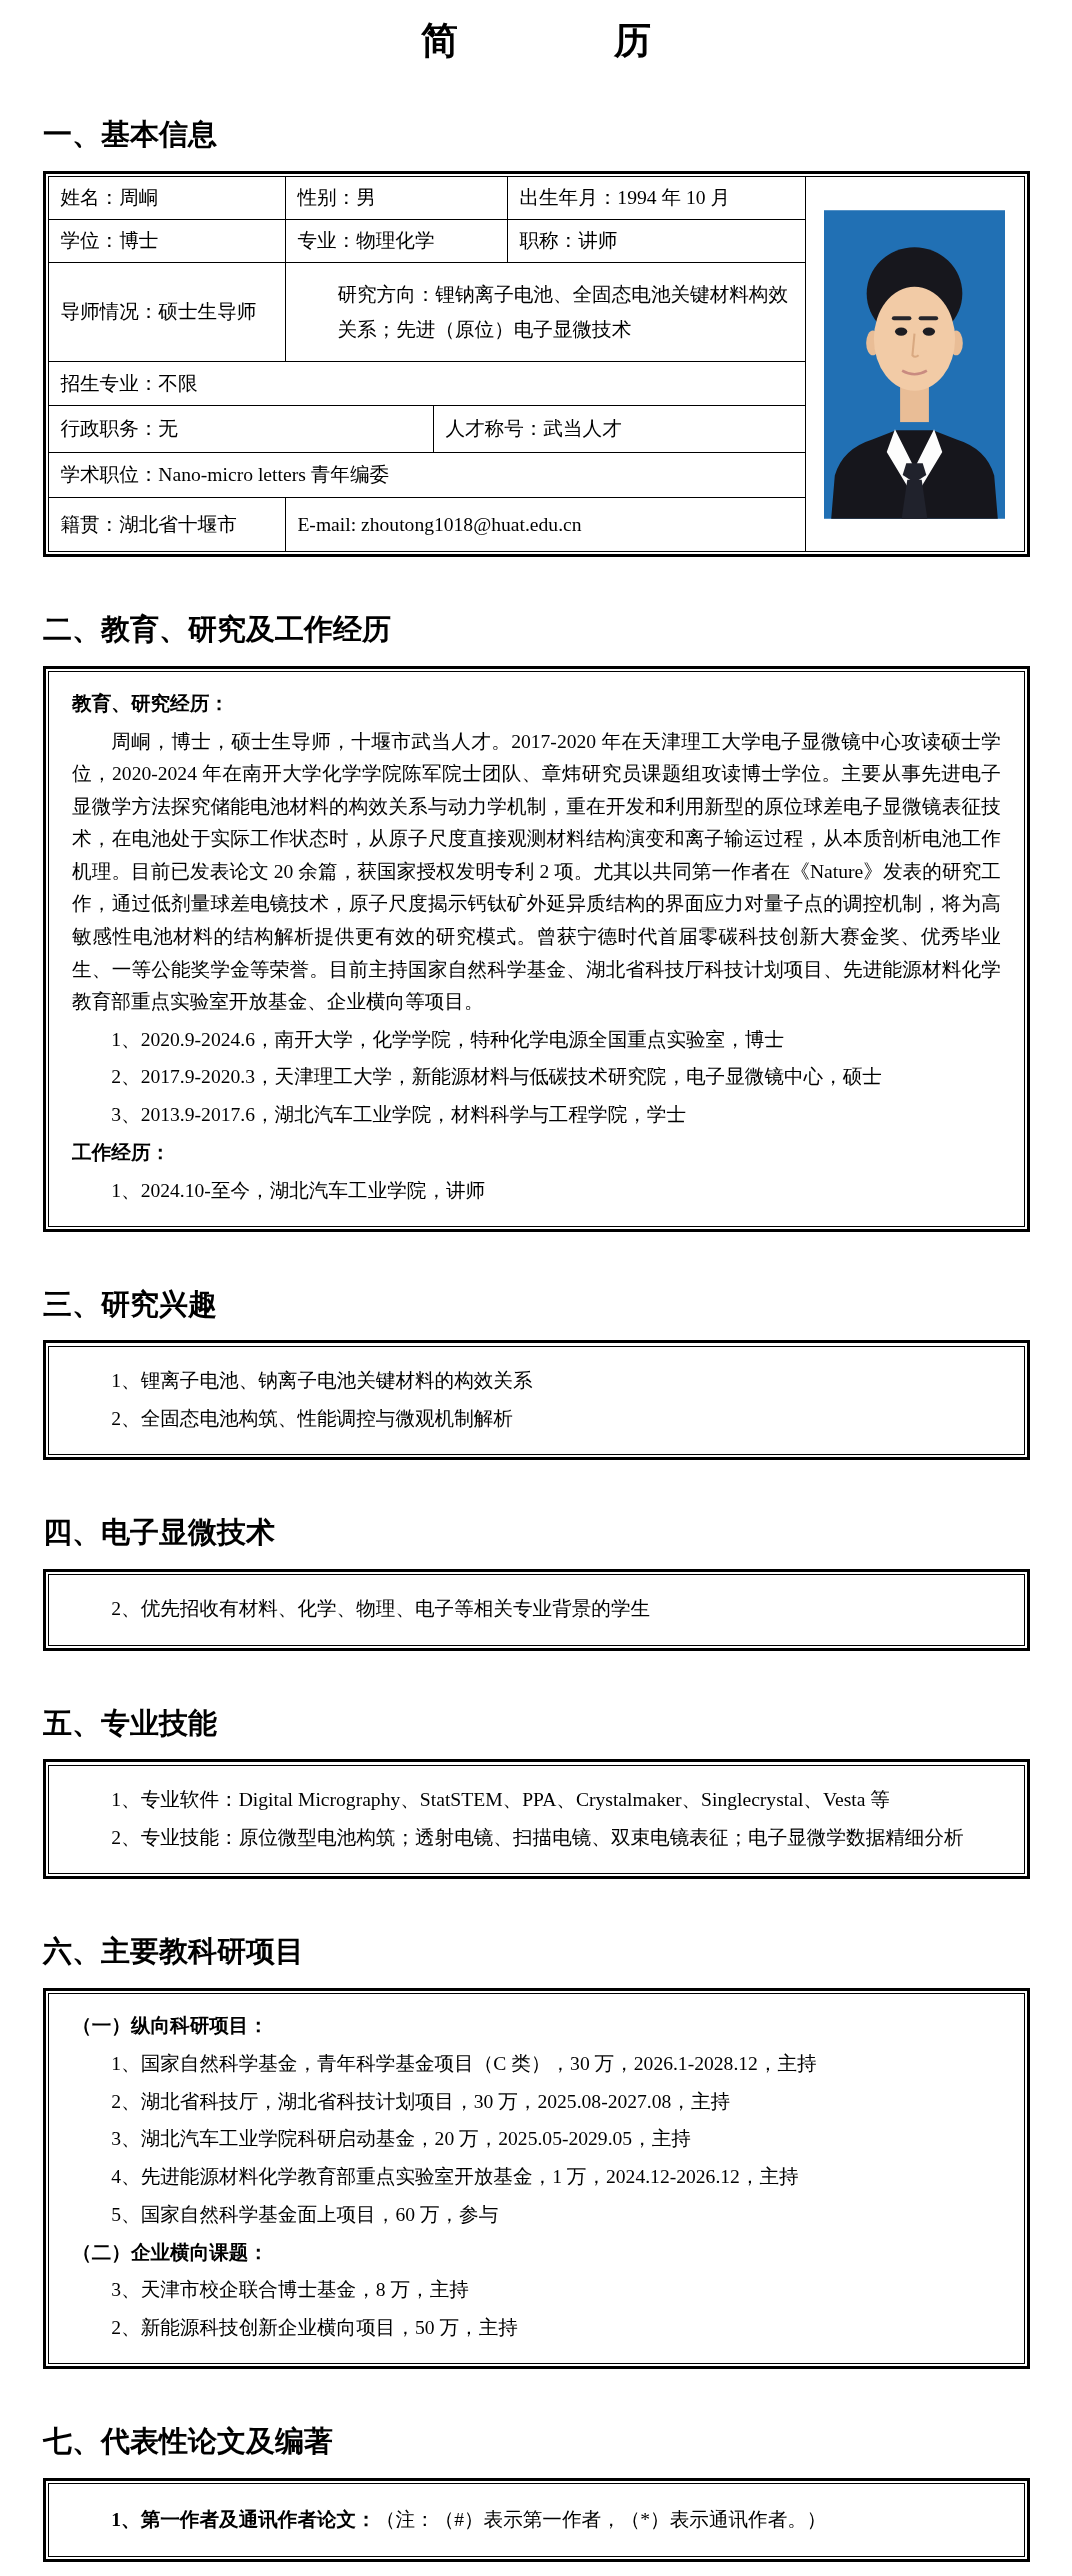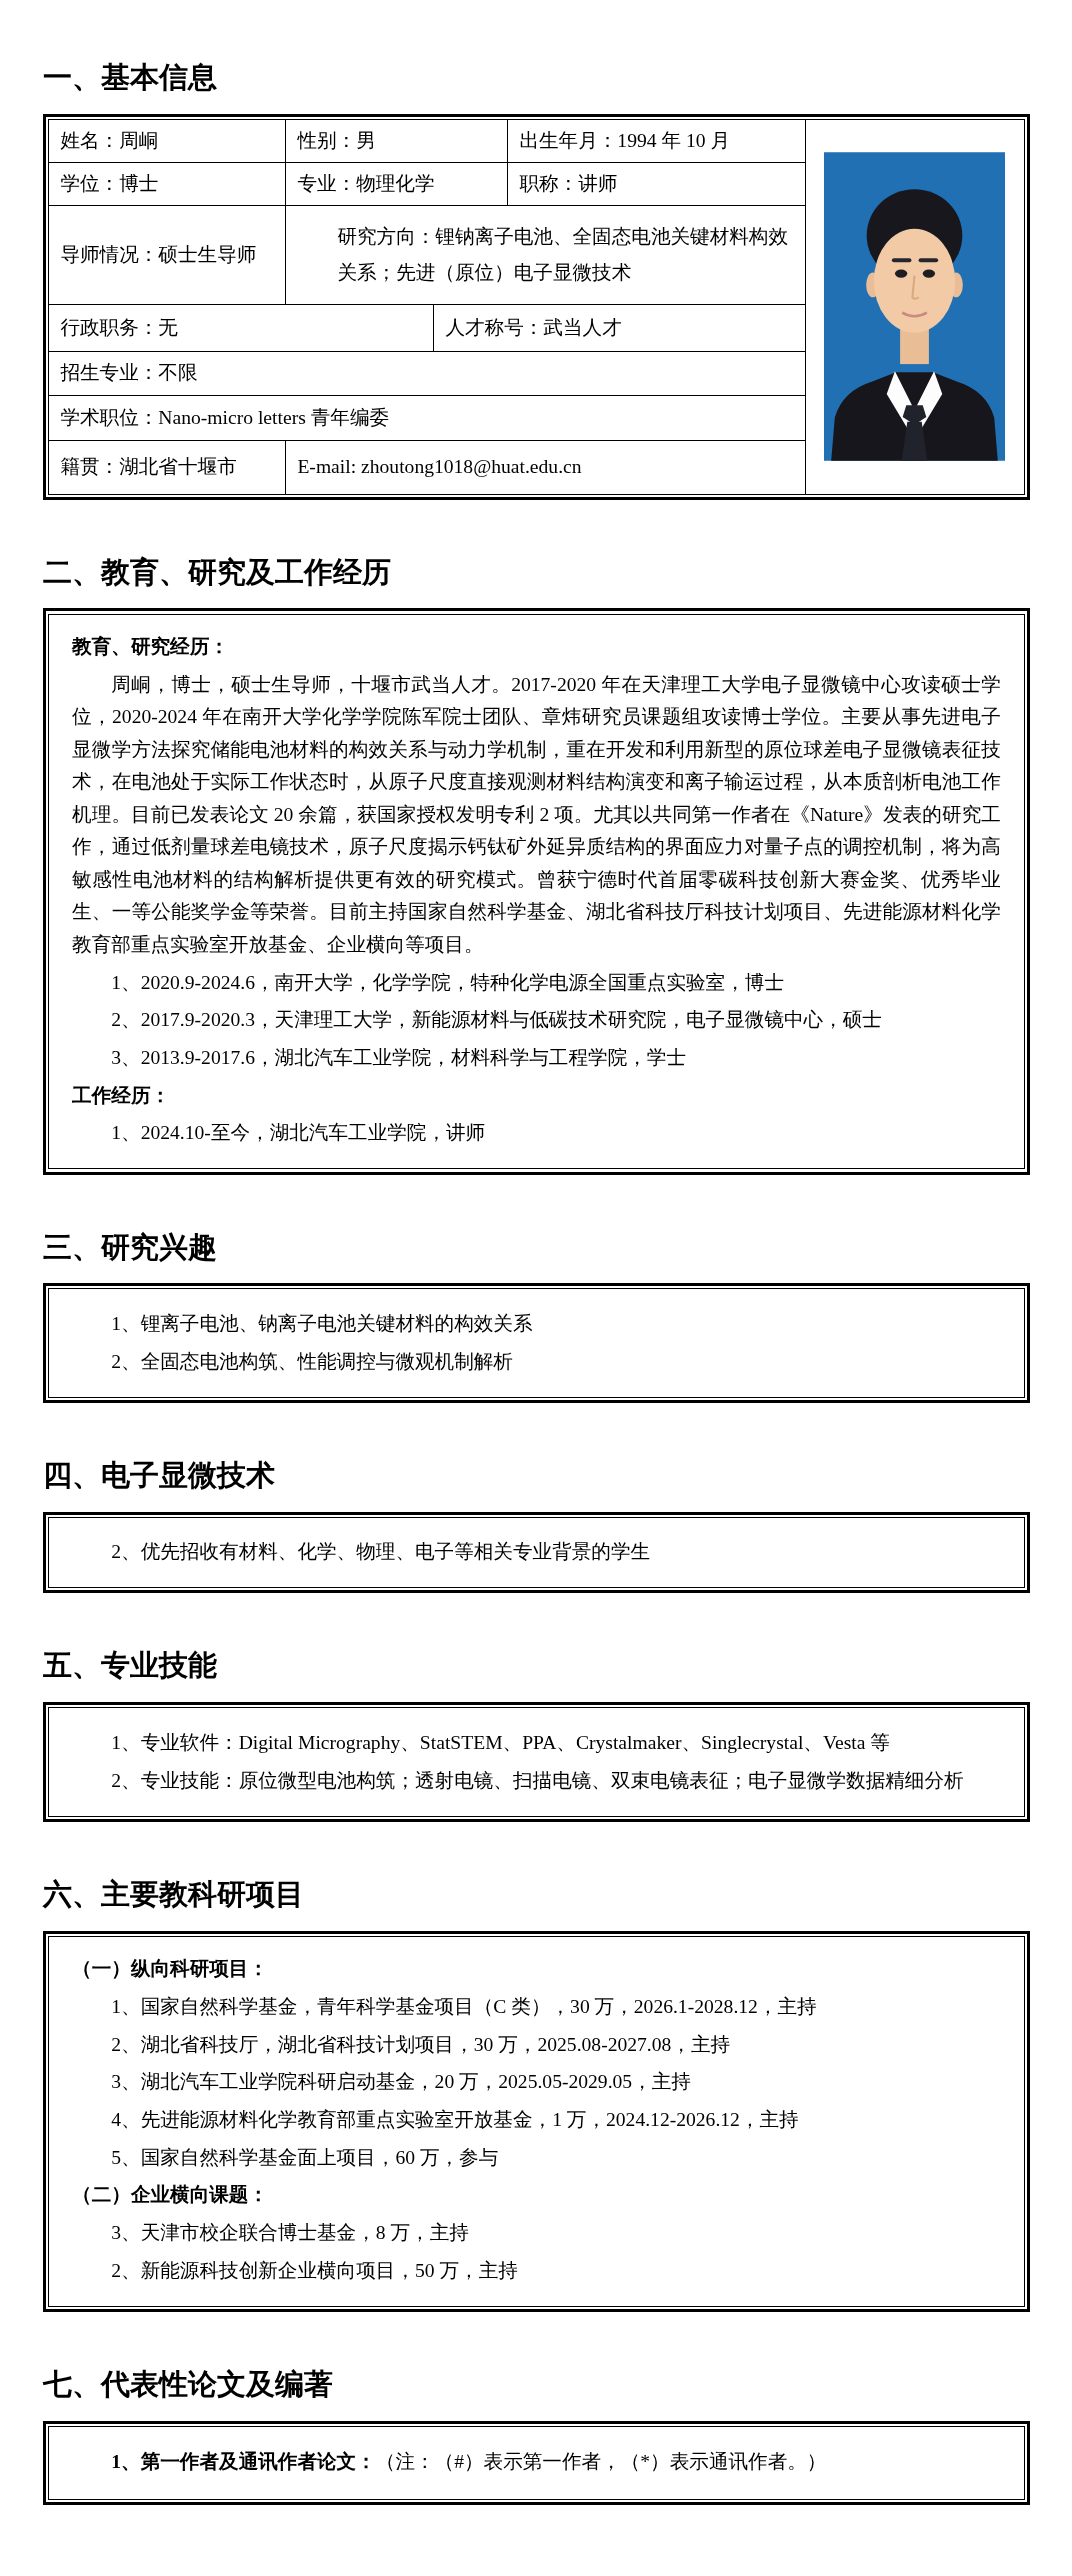--- a/index.html
+++ b/index.html
@@ -67,20 +67,23 @@
   }
   
   .pub{text-indent:2em;text-align:justify;margin:7.2px 0;line-height:1.58;}
   .sg-b{font-weight:bold;}
 </style>
 </head>
 <body>
 
 <div class="page">
 
+  <div class="doc-title">
+    <span>简</span><span class="gap"></span><span>历</span>
+  </div>
 
   <div class="section-heading first">一、基本信息</div>
 
   <div class="box">
     <div class="box-inner no-pad">
       <div class="tbl">
         <div class="tbl-main">
           <div class="trow r1">
             <div class="tcell cw1">姓名：周峒</div>
             <div class="tcell cw2">性别：男</div>
@@ -88,26 +91,26 @@
           </div>
           <div class="trow r2">
             <div class="tcell cw1">学位：博士</div>
             <div class="tcell cw2">专业：物理化学</div>
             <div class="tcell cflex">职称：讲师</div>
           </div>
           <div class="trow r3">
             <div class="tcell cw1">导师情况：硕士生导师</div>
             <div class="tcell cflex">研究方向：锂钠离子电池、全固态电池关键材料构效关系；先进（原位）电子显微技术</div>
           </div>
+          <div class="trow r5">
+            <div class="tcell cflex">招生专业：不限</div>
+          </div>
           <div class="trow r4">
             <div class="tcell cwh">行政职务：无</div>
             <div class="tcell cflex">人才称号：武当人才</div>
-          </div>
-          <div class="trow r5">
-            <div class="tcell cflex">招生专业：不限</div>
           </div>
           <div class="trow r6">
             <div class="tcell cflex">学术职位：Nano-micro letters 青年编委</div>
           </div>
           <div class="trow r7">
             <div class="tcell cw1">籍贯：湖北省十堰市</div>
             <div class="tcell cflex">E-mail: zhoutong1018@huat.edu.cn</div>
           </div>
         </div>
         <div class="tbl-photo">

